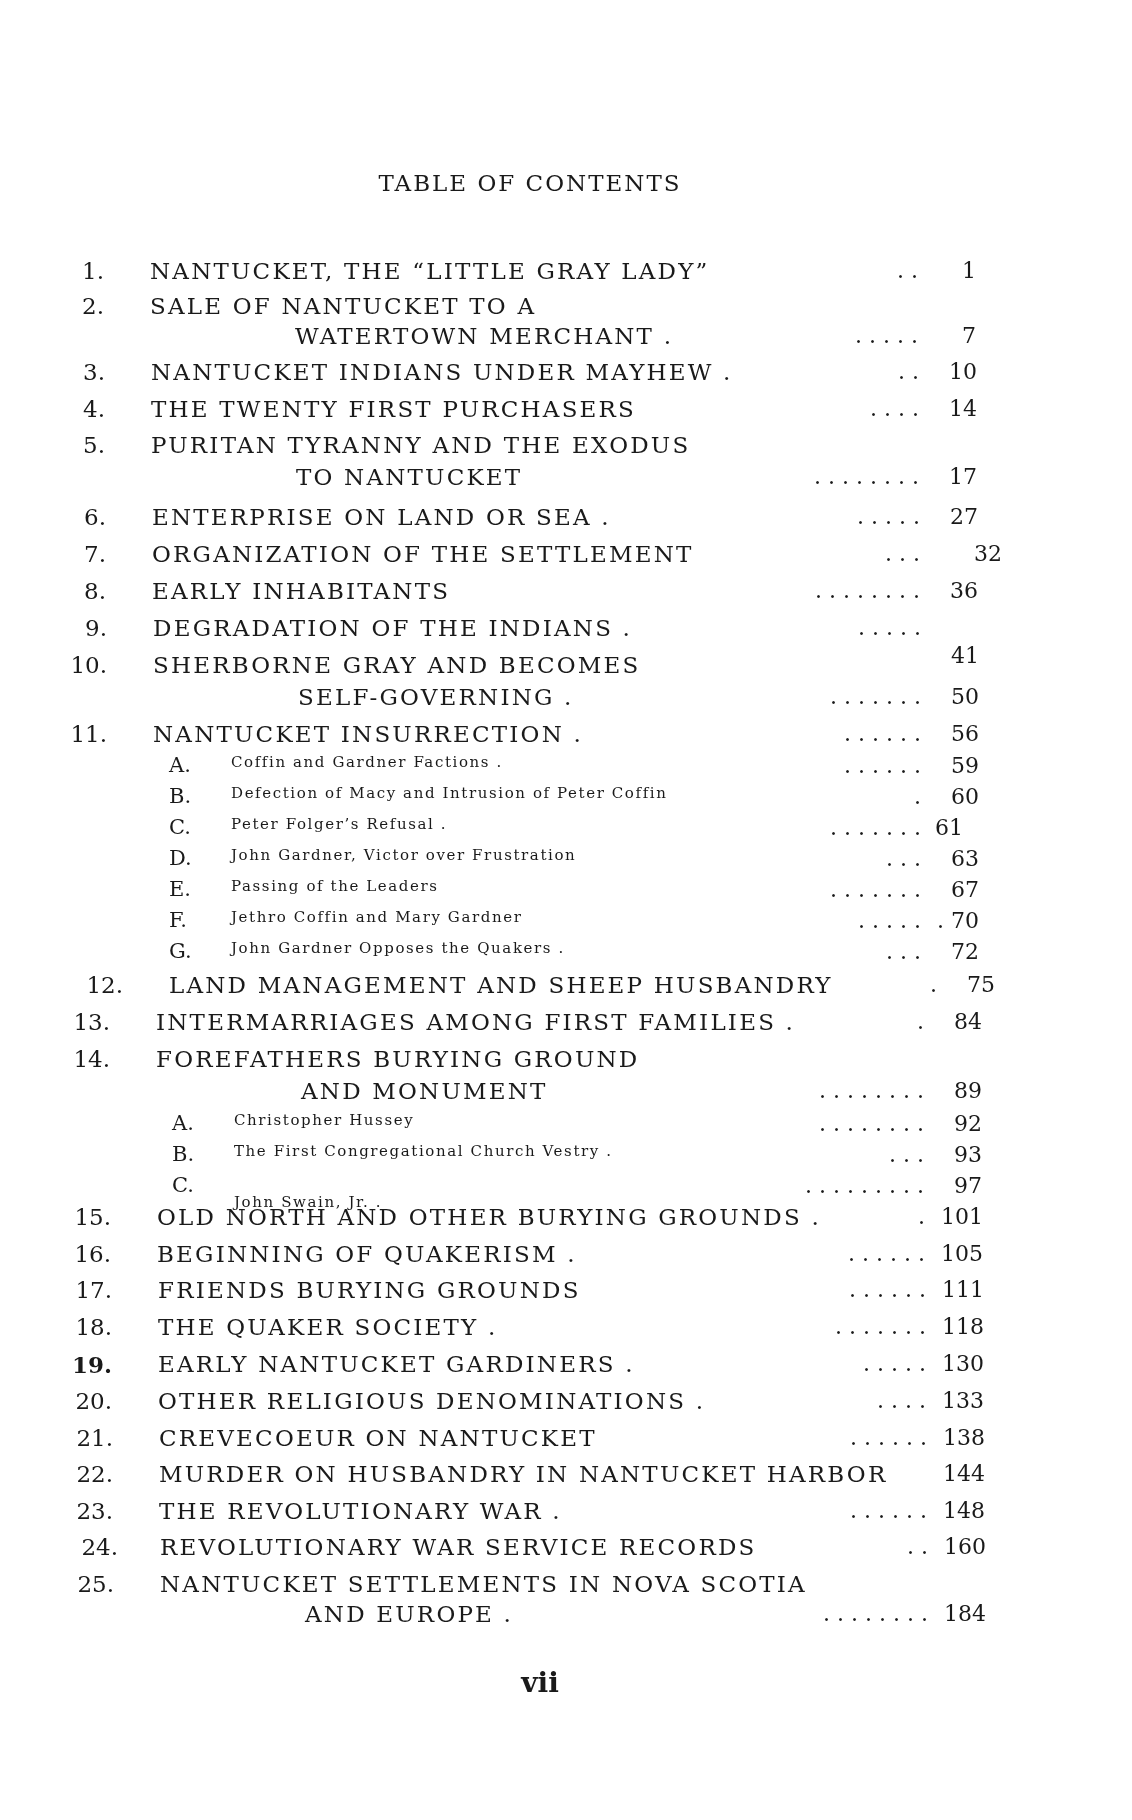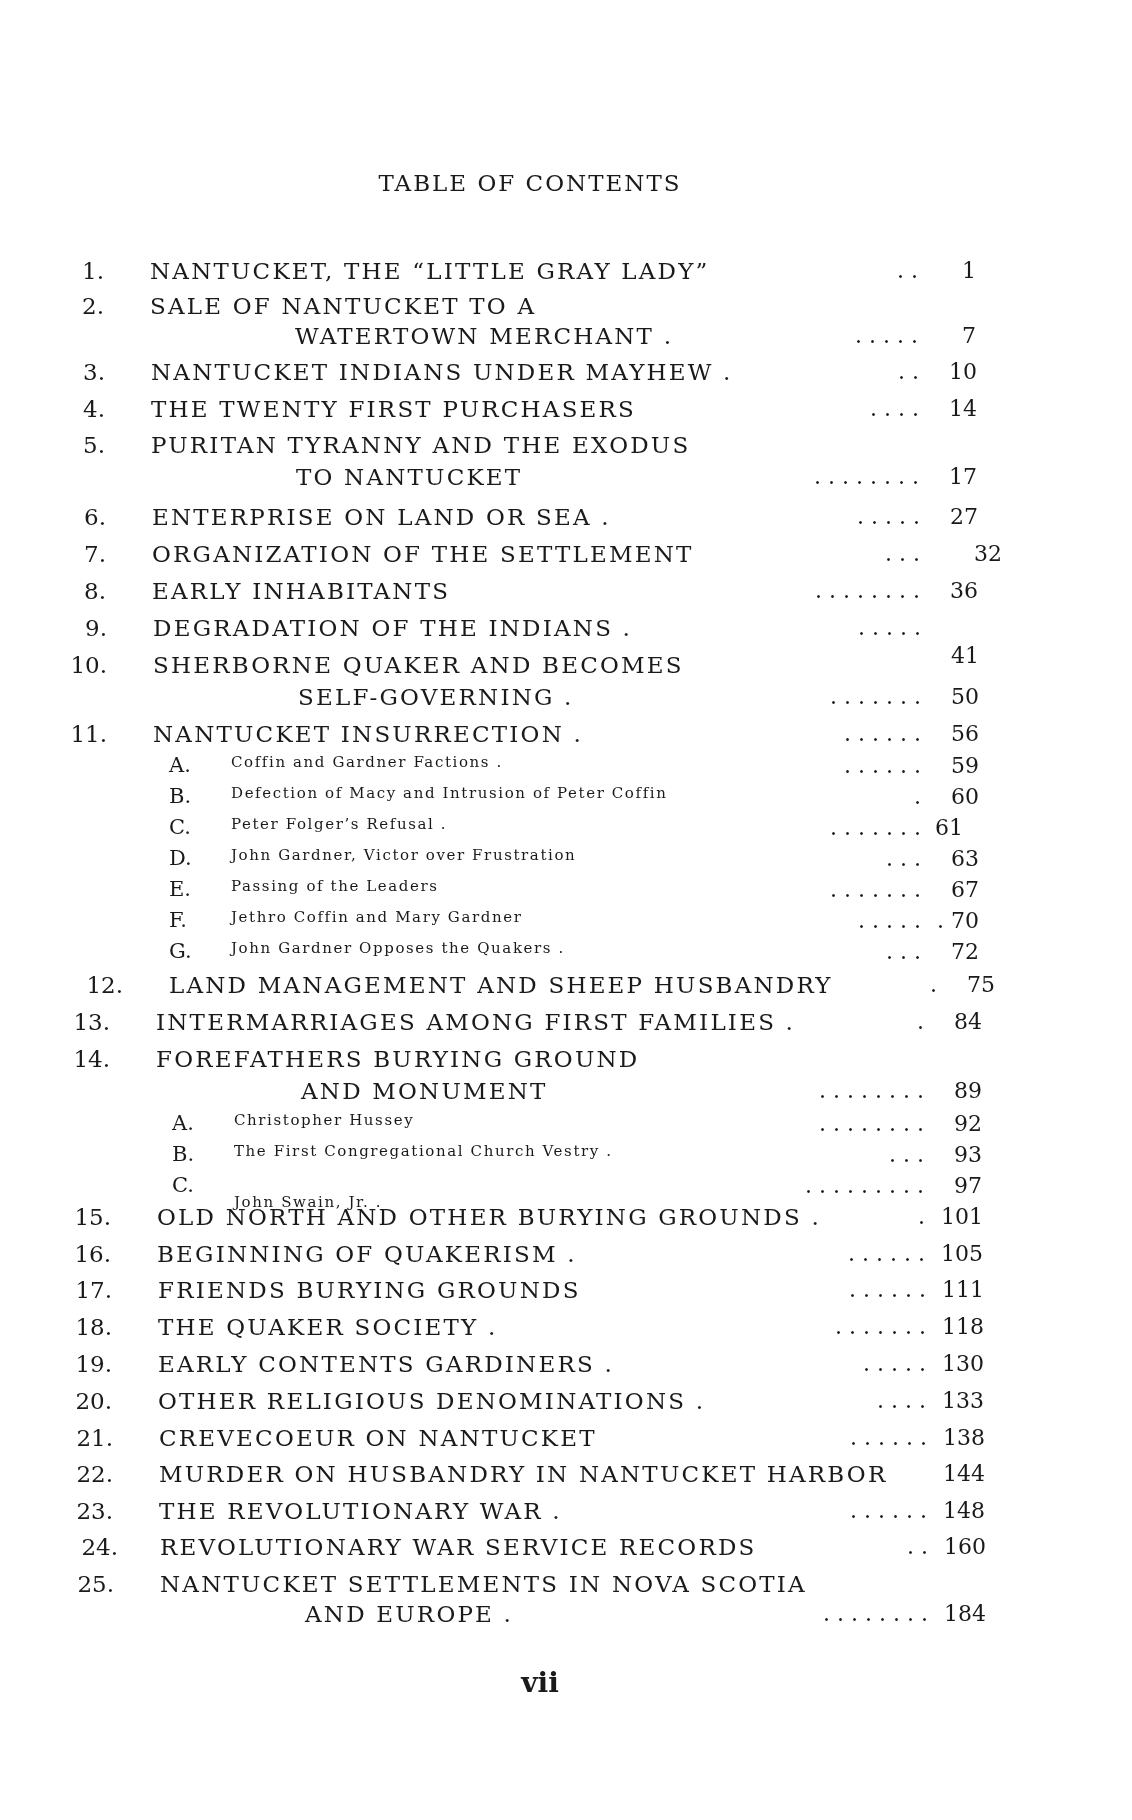--- a/index.html
+++ b/index.html
@@ -78,21 +78,21 @@
       <span class="page" style="left: 918px;">36</span>
     </div>
     <div class="row" style="top: 615px;">
       <span class="num" style="left: 61px;">9.</span>
       <span class="text" style="left: 153px;">DEGRADATION OF THE INDIANS .</span>
       <span class="dots" style="right: 211px;">.   .   .   .   .</span>
       <span class="page" style="left: 919px; margin-top: 28px;">41</span>
     </div>
     <div class="row" style="top: 652px;">
       <span class="num" style="left: 61px;">10.</span>
-      <span class="text" style="left: 153px;">SHERBORNE QUAKER AND BECOMES</span>
+      <span class="text" style="left: 153px;">SHERBORNE GRAY AND BECOMES</span>
     </div>
     <div class="row" style="top: 684px;">
       <span class="text" style="left: 298px;">SELF-GOVERNING .</span>
       <span class="dots" style="right: 211px;">.   .   .   .   .   .   .</span>
       <span class="page" style="left: 919px;">50</span>
     </div>
     <div class="row" style="top: 721px;">
       <span class="num" style="left: 61px;">11.</span>
       <span class="text" style="left: 153px;">NANTUCKET INSURRECTION .</span>
       <span class="dots" style="right: 211px;">.   .   .   .   .   .</span>
@@ -197,22 +197,22 @@
       <span class="dots" style="right: 206px;">.   .   .   .   .   .</span>
       <span class="page" style="left: 924px;">111</span>
     </div>
     <div class="row" style="top: 1314px;">
       <span class="num" style="left: 66px;">18.</span>
       <span class="text" style="left: 158px;">THE QUAKER SOCIETY .</span>
       <span class="dots" style="right: 206px;">.   .   .   .   .   .   .</span>
       <span class="page" style="left: 924px;">118</span>
     </div>
     <div class="row" style="top: 1351px;">
-      <span class="num" style="left: 66px;">19.</span>
-      <span class="text" style="left: 158px;">EARLY CONTENTS GARDINERS .</span>
+      <span class="num" style="left: 66px; font-weight: bold;">19.</span>
+      <span class="text" style="left: 158px;">EARLY NANTUCKET GARDINERS .</span>
       <span class="dots" style="right: 206px;">.   .   .   .   .</span>
       <span class="page" style="left: 924px;">130</span>
     </div>
     <div class="row" style="top: 1388px;">
       <span class="num" style="left: 66px;">20.</span>
       <span class="text" style="left: 158px;">OTHER RELIGIOUS DENOMINATIONS .</span>
       <span class="dots" style="right: 206px;">.   .   .   .</span>
       <span class="page" style="left: 924px;">133</span>
     </div>
     <div class="row" style="top: 1425px;">

